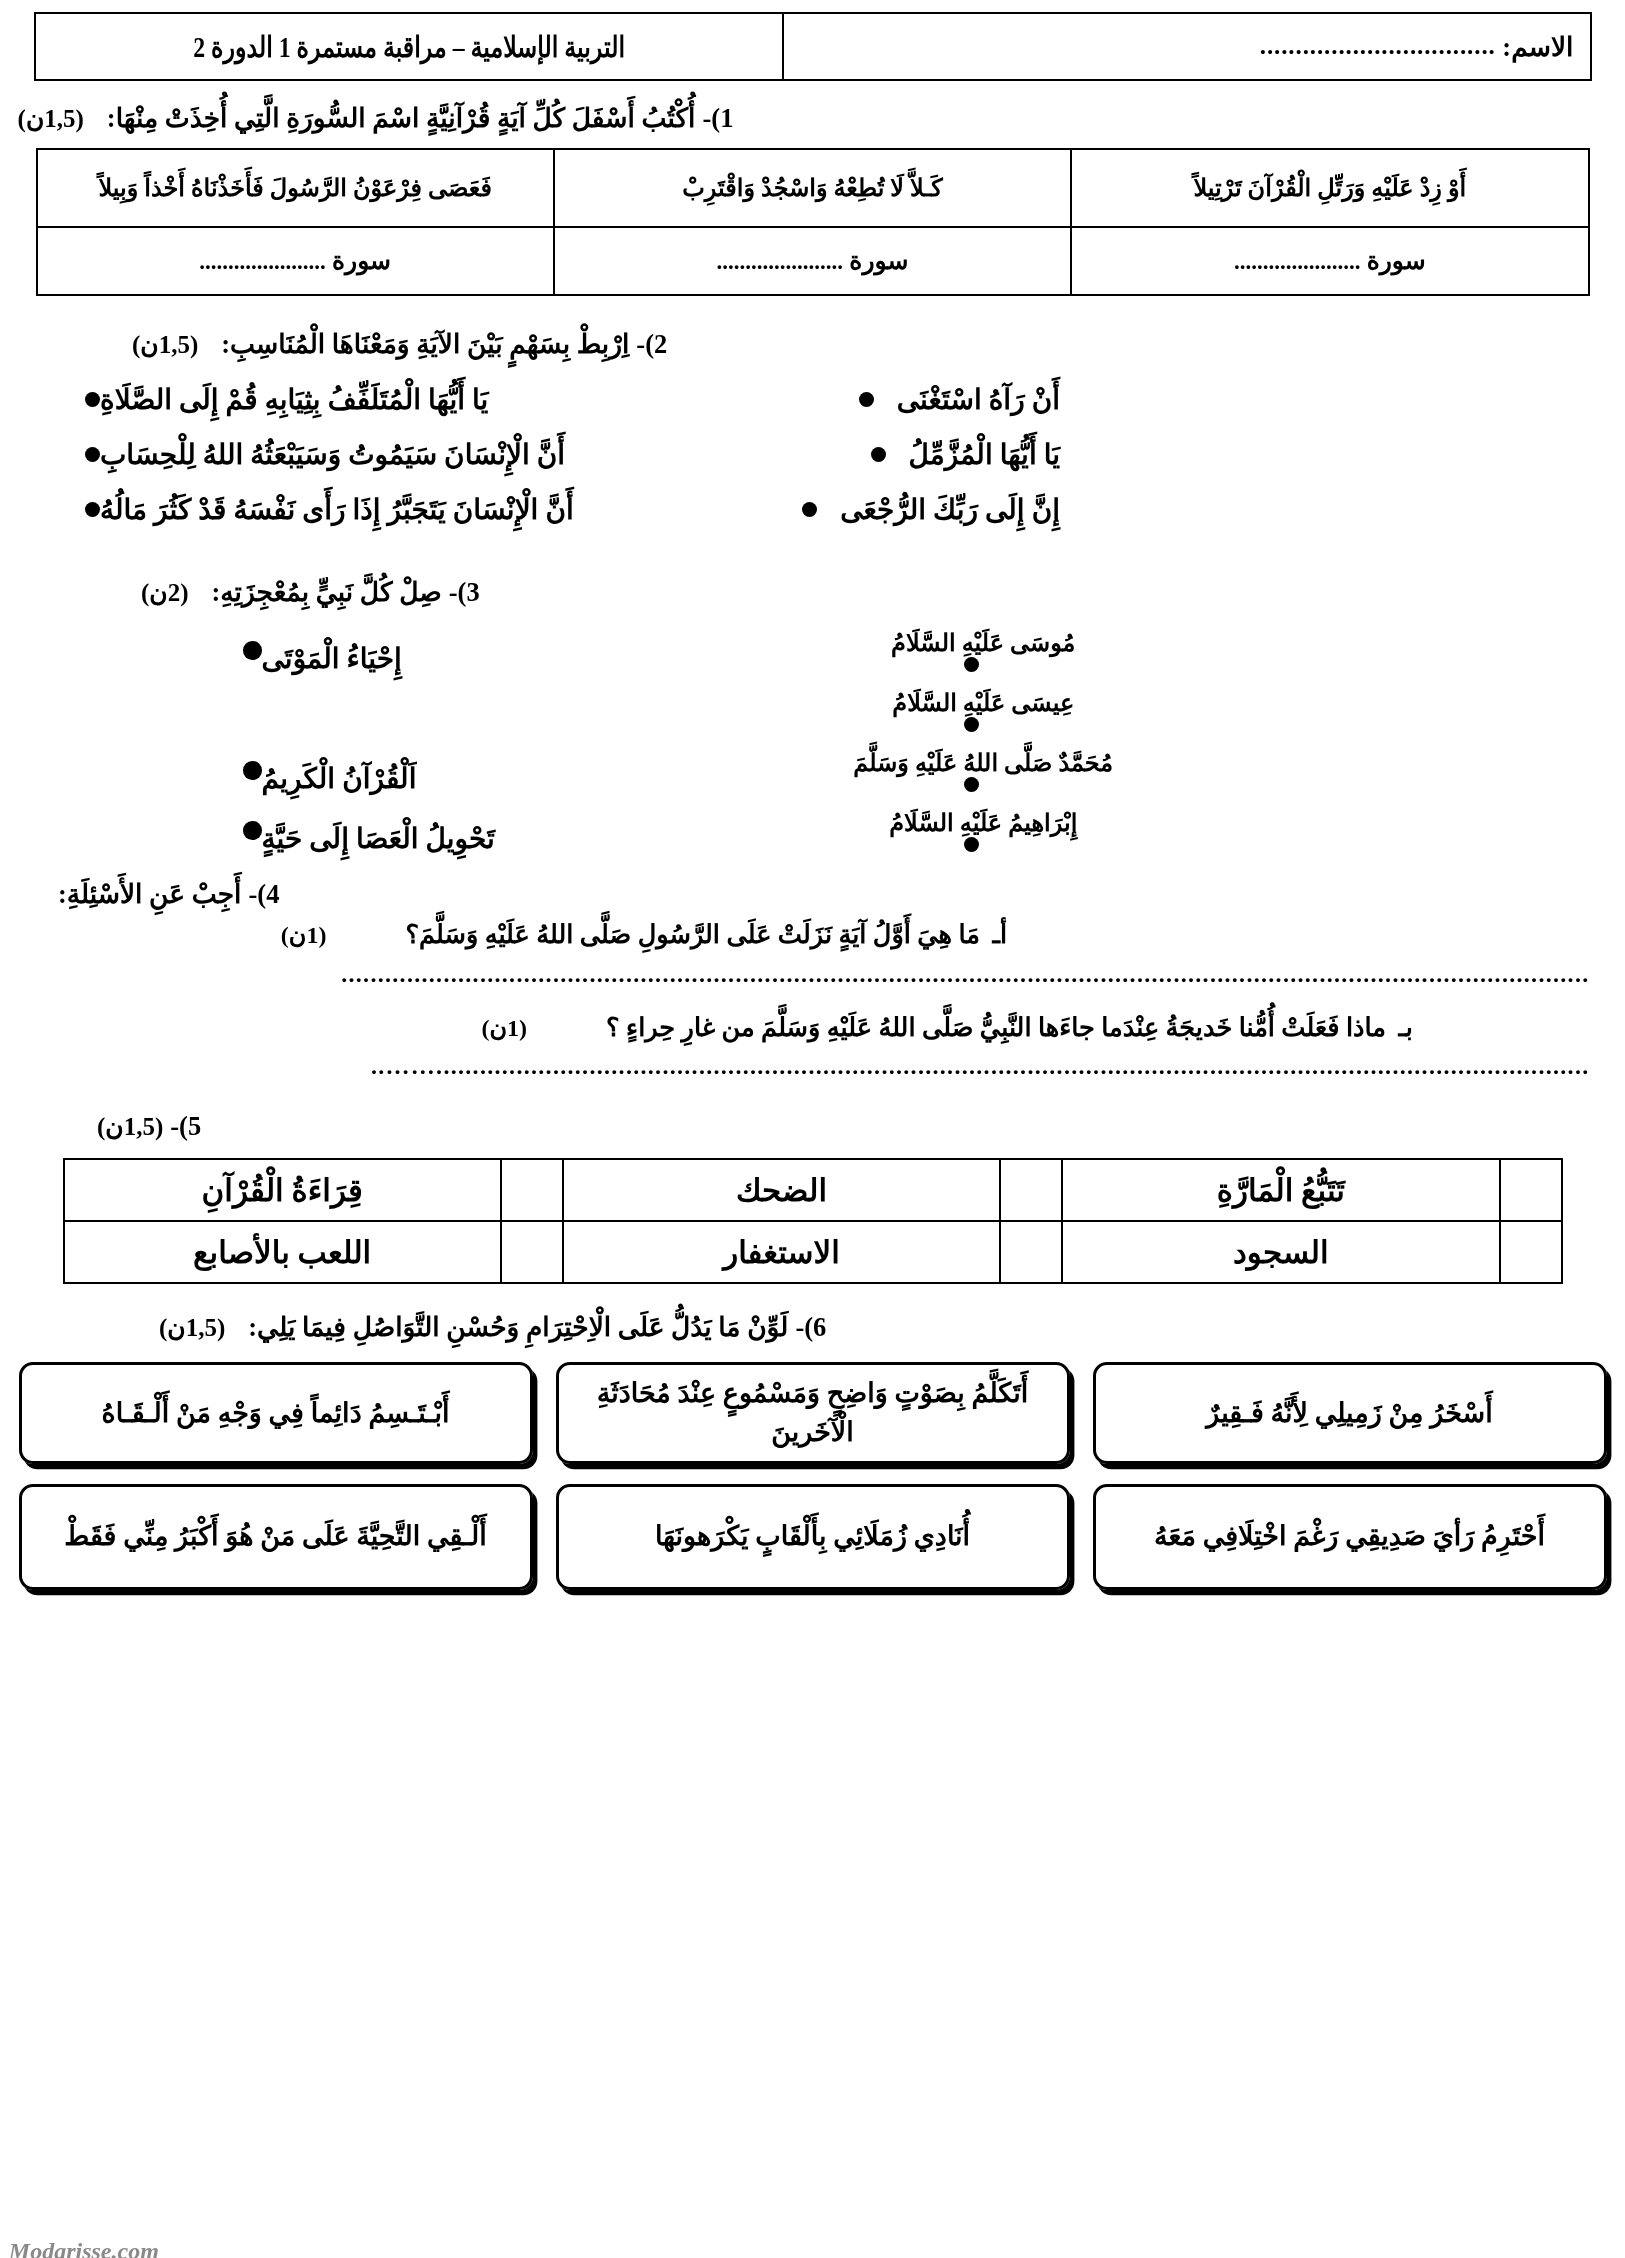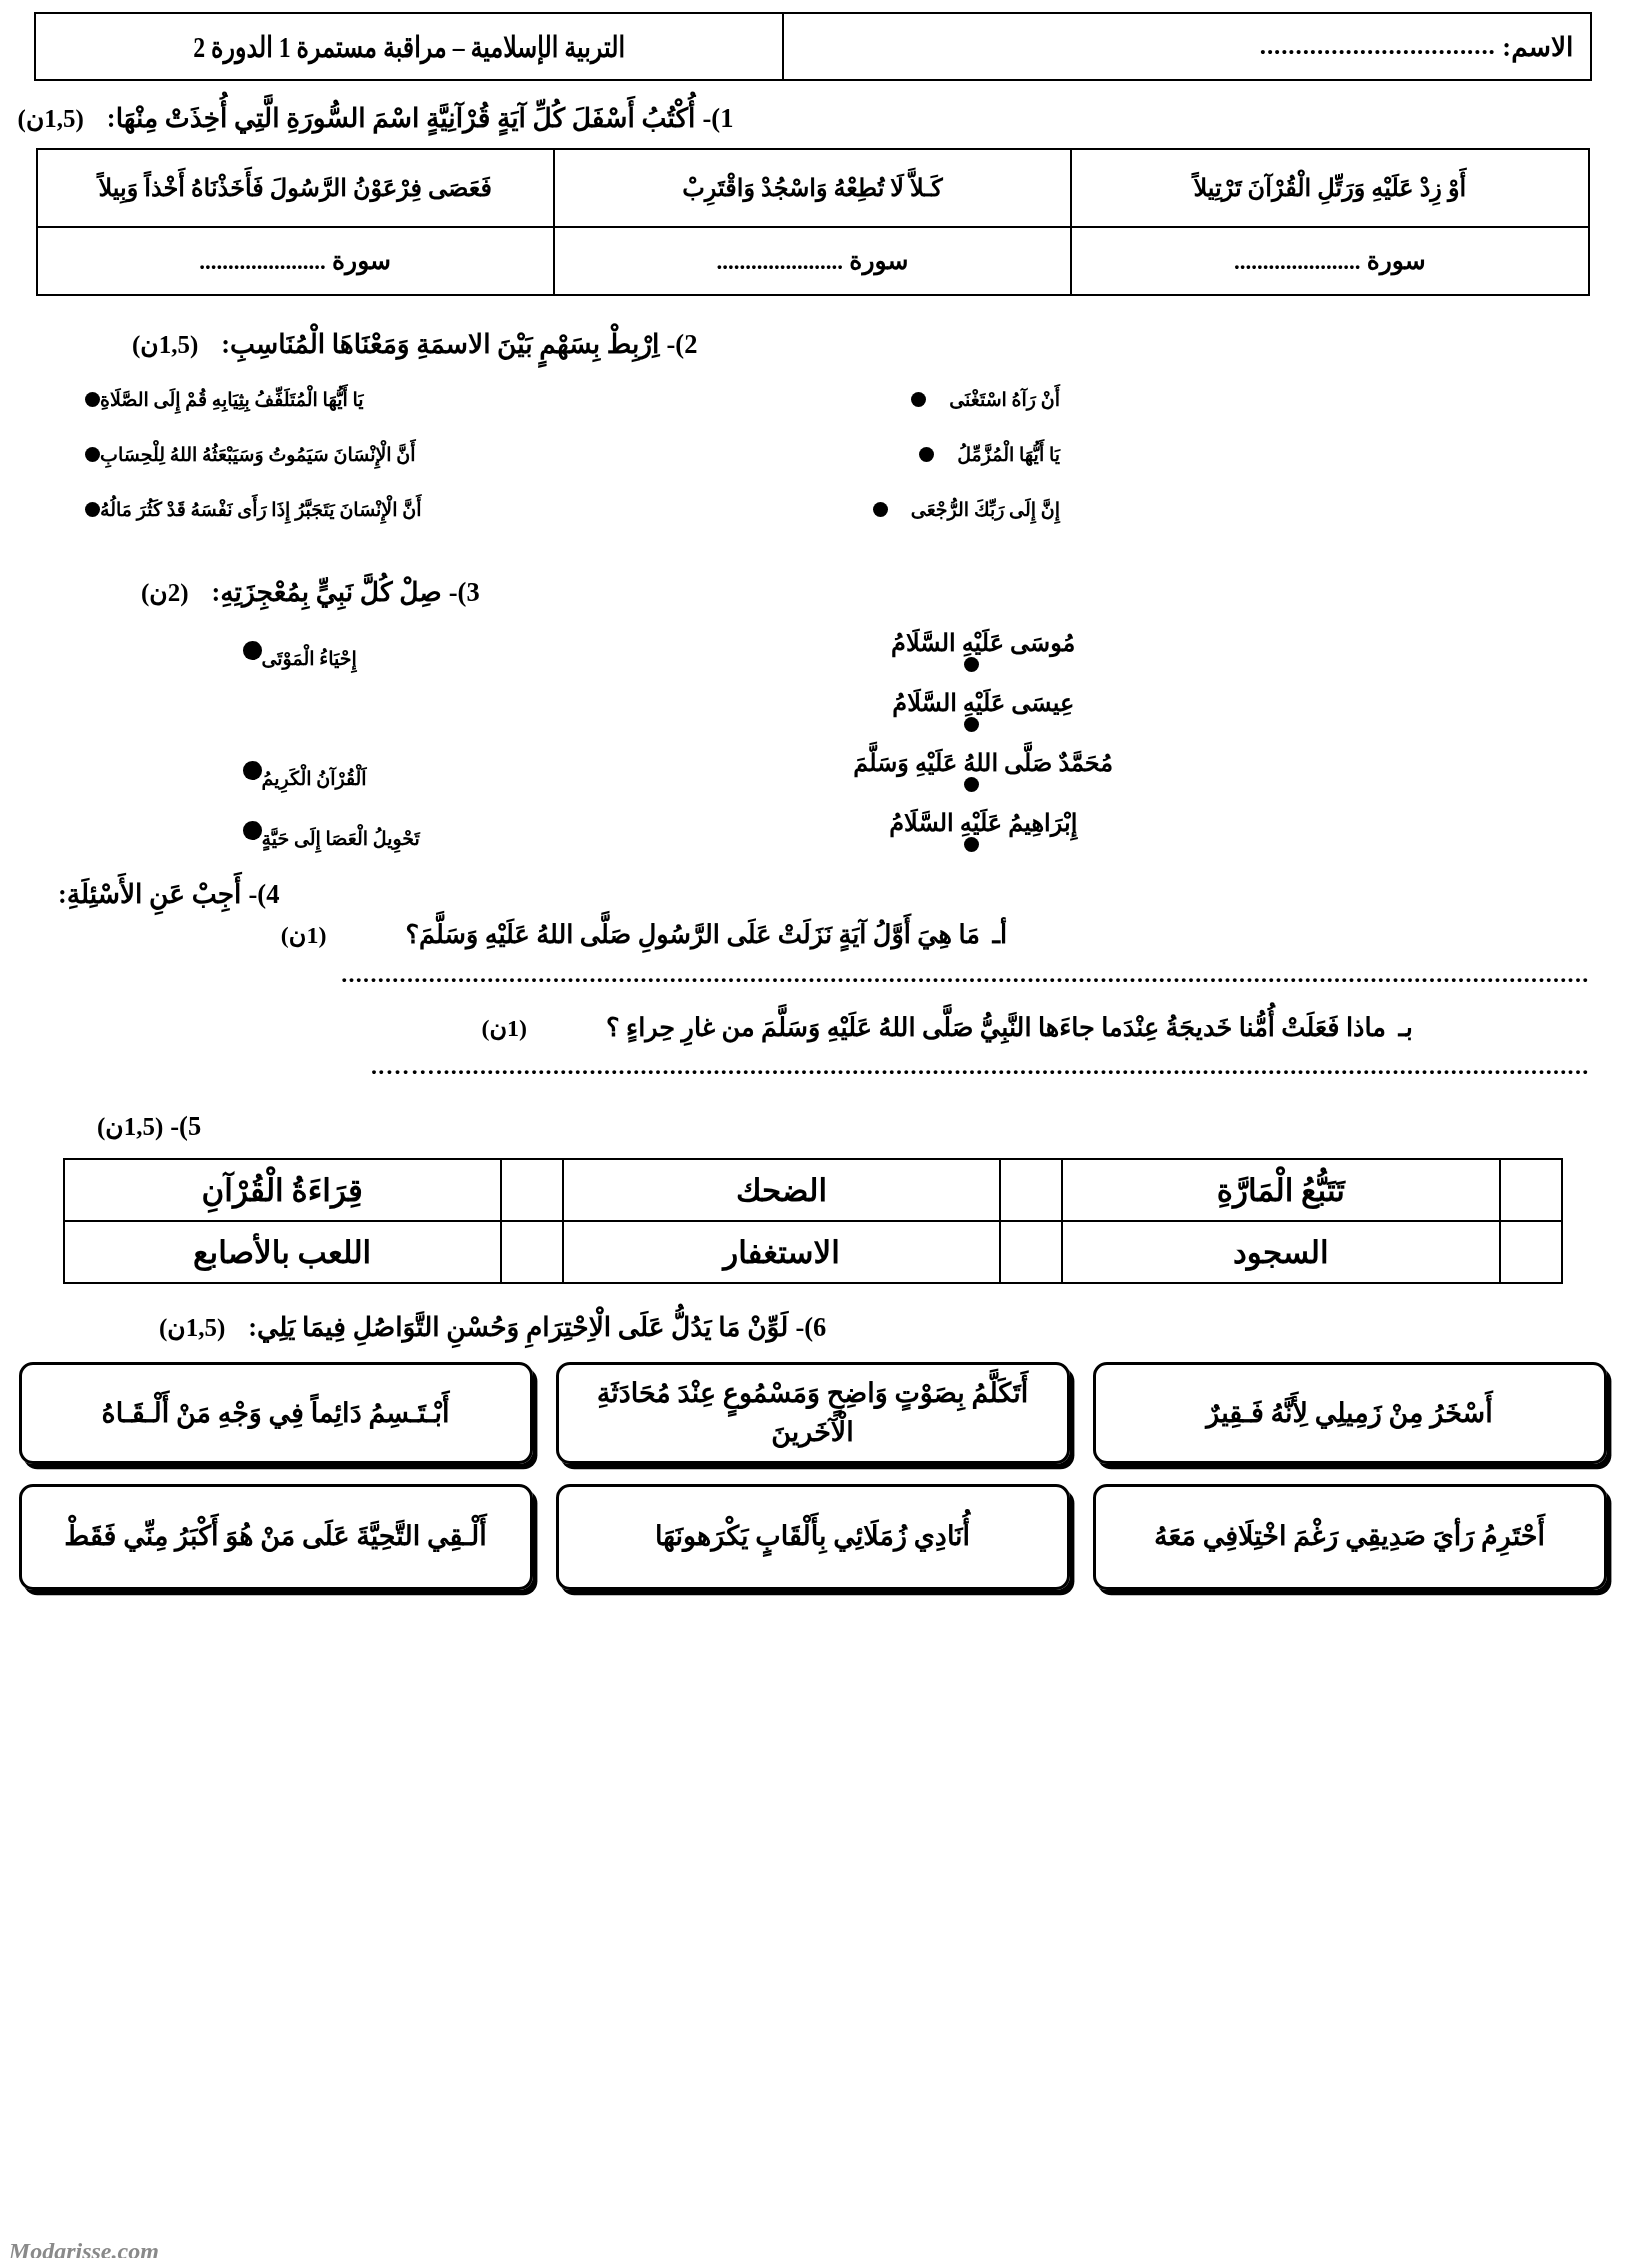--- a/index.html
+++ b/index.html
@@ -128,21 +128,21 @@
   .match-left {
     width: 50%;
     display: flex;
     flex-direction: row;
     align-items: center;
     justify-content: flex-end;
     box-sizing: border-box;
   }
   .m-txt {
     font-weight: bold;
-    font-size: 19px;
+    font-size: 28px;
     white-space: nowrap;
   }
   .dot {
     width: 15px;
     height: 15px;
     border-radius: 50%;
     background: #000;
     display: inline-block;
     flex: none;
   }
@@ -292,21 +292,21 @@
           <span class="ansdots">......................</span>
         </td>
       </tr>
     </tbody>
       </table>
   </div>
 
   <div class="match-block q2" style="margin-top:32px;">
     <div class="q-line" style="justify-content:flex-end; padding-left:132px;">
       <span class="q-num">2)-</span>
-      <span class="q-text">اِرْبِطْ بِسَهْمٍ بَيْنَ الاسمَةِ وَمَعْنَاهَا الْمُنَاسِبِ:</span>
+      <span class="q-text">اِرْبِطْ بِسَهْمٍ بَيْنَ الآيَةِ وَمَعْنَاهَا الْمُنَاسِبِ:</span>
       <span class="q-pts">(1,5ن)</span>
     </div>
 
     <div style="margin-top:12.4px;">
       <div class="match-row">
         <div class="match-right">
           <span class="m-txt">أَنْ رَآهُ اسْتَغْنَى</span>
           <span class="dot"></span>
         </div>
         <div class="match-left">

